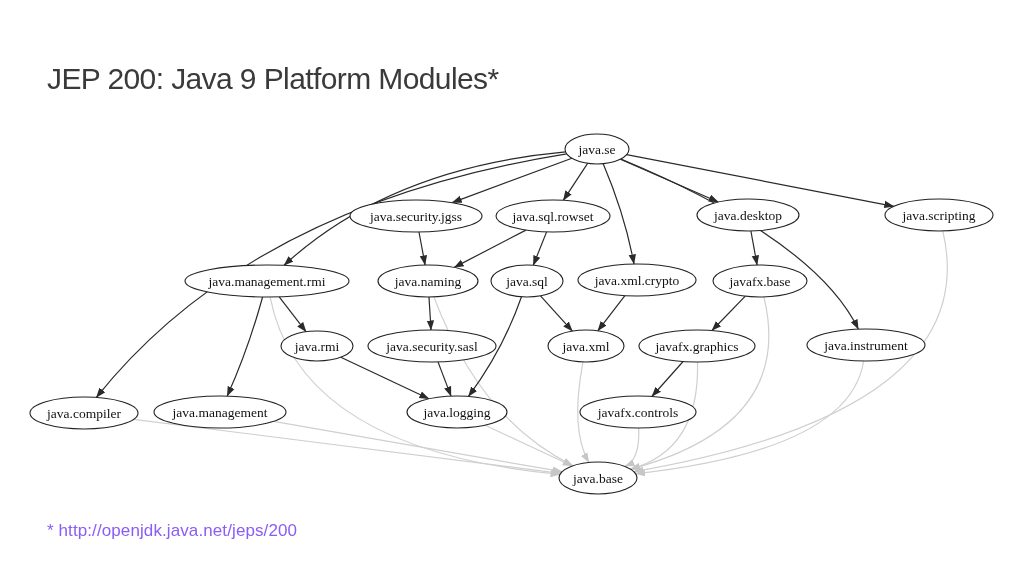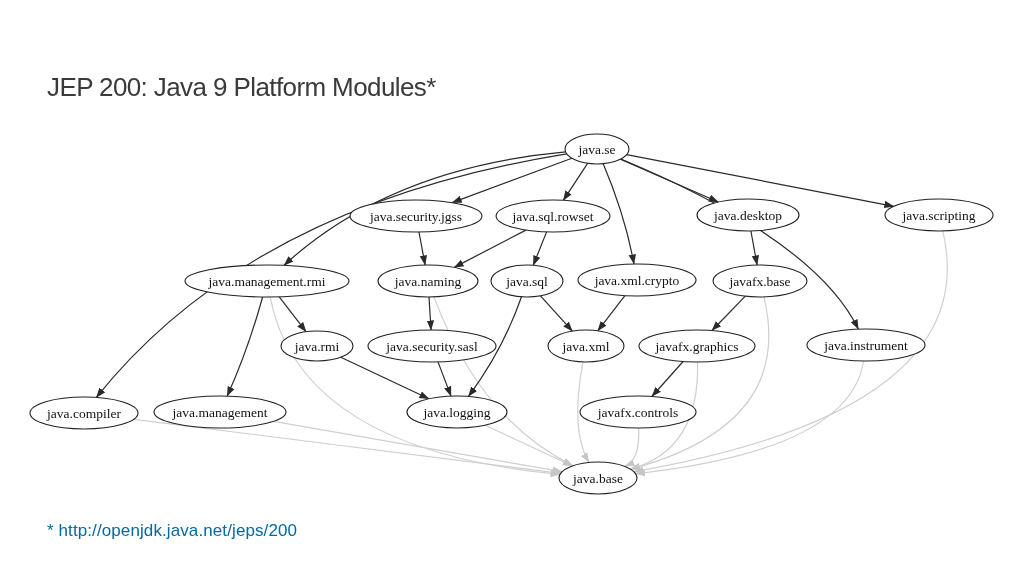--- a/index.html
+++ b/index.html
@@ -1,20 +1,20 @@
 <!DOCTYPE html>
 <html><head>
 <meta charset="utf-8">
 <style>
   html,body{margin:0;padding:0;}
   body{width:1024px;height:576px;background:#ffffff;position:relative;overflow:hidden;
        font-family:"Liberation Sans",sans-serif;}
-  .slide-title{position:absolute;left:47px;top:72px;font-size:26px;font-weight:400;
+  .slide-title{position:absolute;left:47px;top:62px;font-size:30px;font-weight:400;
        color:#3a3a3a;letter-spacing:-0.6px;white-space:nowrap;}
-  .footnote{position:absolute;left:47px;top:521px;font-size:17px;color:#0369a1;
+  .footnote{position:absolute;left:47px;top:521px;font-size:17px;color:#8b5cf6;
        letter-spacing:0.1px;white-space:nowrap;}
   svg.graph{position:absolute;left:0;top:0;}
   .node-label{font-family:"Liberation Serif","DejaVu Serif",serif;font-size:13.5px;fill:#111;}
 </style>
 </head>
 <body>
 
 <div class="slide-title">JEP 200: Java 9 Platform Modules*</div>
 
 <svg class="graph" width="1024" height="576" viewBox="0 0 1024 576" xmlns="http://www.w3.org/2000/svg">

